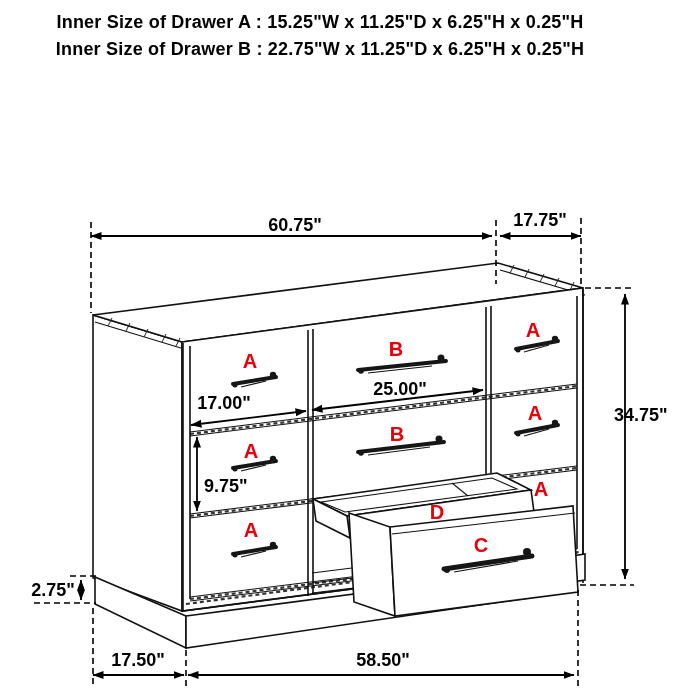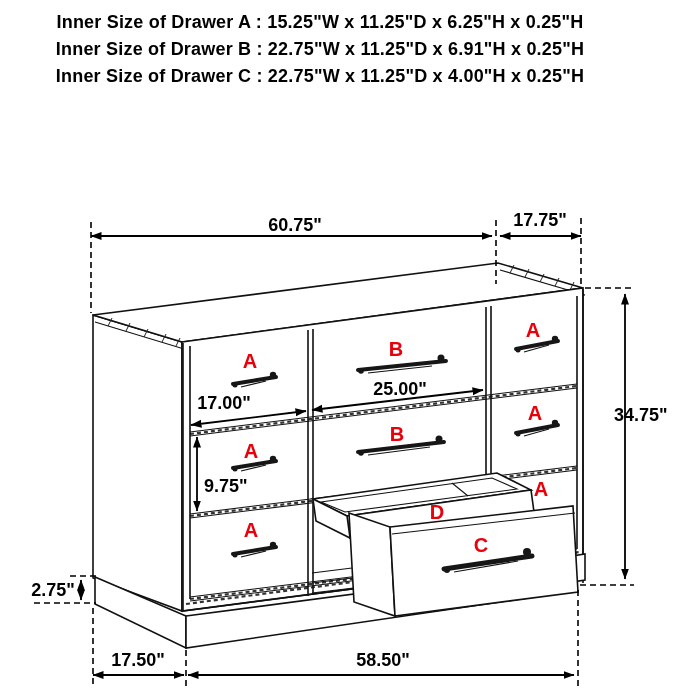--- a/index.html
+++ b/index.html
@@ -26,22 +26,21 @@
   .red{ font-weight:bold; font-size:20px; fill:var(--label-color); text-anchor:middle; }
   .bar{ stroke:#161616; stroke-width:4; stroke-linecap:round; fill:none; }
   .barC{ stroke:#161616; stroke-width:5; stroke-linecap:round; fill:none; }
   .knob{ fill:#161616; }
 </style>
 </head>
 <body>
 
 <div class="specs">
   <div>Inner Size of Drawer A : 15.25"W x 11.25"D x 6.25"H x 0.25"H</div>
-  <div>Inner Size of Drawer B : 22.75"W x 11.25"D x 6.91"H x 0.25"H</div>
-  <div>Inner Size of Drawer C : 22.75"W x 11.25"D x 4.00"H x 0.25"H</div>
+  <div>Inner Size of Drawer B : 22.75"W x 11.25"D x 6.25"H x 0.25"H</div>
 </div>
 
 <svg width="700" height="700" viewBox="0 0 700 700">
   <defs>
     <marker id="arr" markerUnits="userSpaceOnUse" markerWidth="12" markerHeight="10" refX="10.5" refY="5" orient="auto-start-reverse">
       <path d="M0 1 L11 5 L0 9 Z" fill="#000"></path>
     </marker>
   </defs>
 
   <g>

